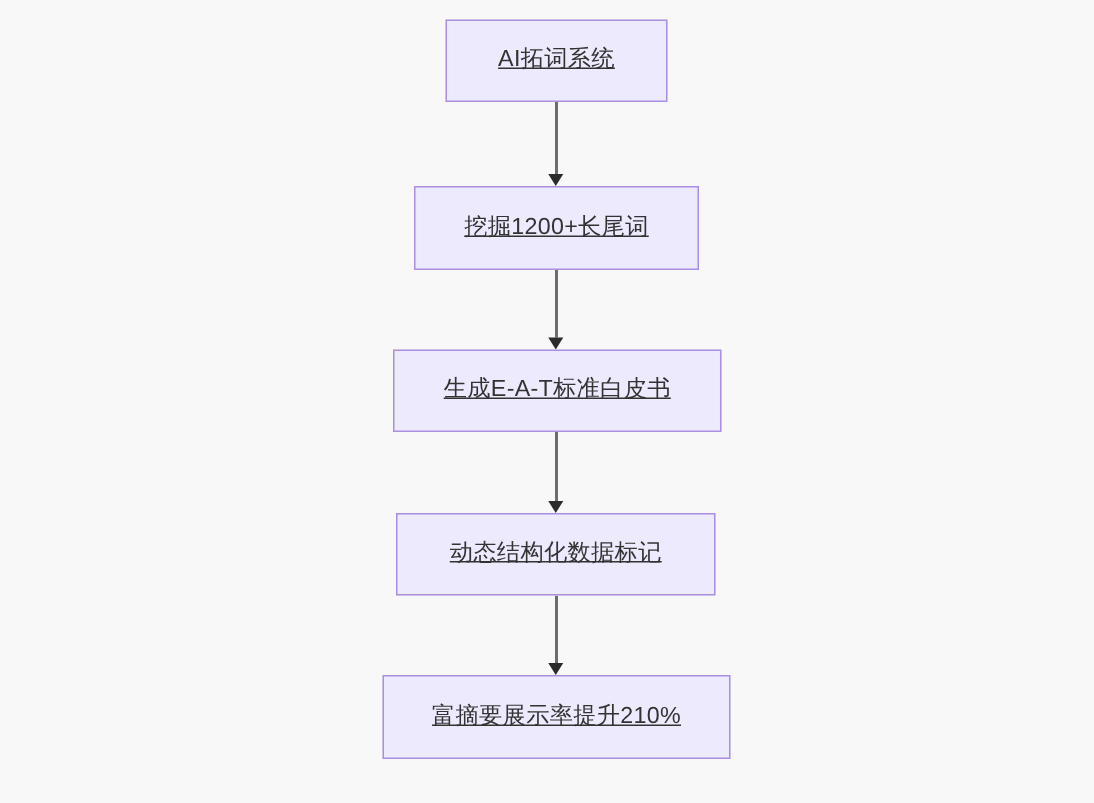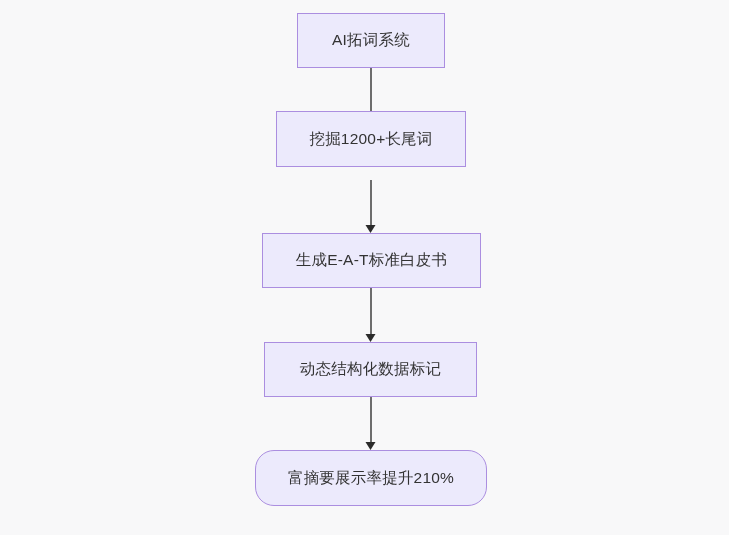--- a/index.html
+++ b/index.html
@@ -27,20 +27,21 @@
     align-items: center;
     justify-content: center;
     color: #333333;
     font-size: 15.5px;
     line-height: 1.2;
     letter-spacing: 0.2px;
     white-space: nowrap;
   }
   .node-label {
     display: block;
+    text-decoration: underline;
   }
   .edge {
     position: absolute;
     width: 0;
   }
   .edge-line {
     position: absolute;
     left: 0;
     top: 0;
     width: 2px;
@@ -80,29 +81,29 @@
 
   <div class="edge" style="left:371px; top:397px; height:53px;">
     <div class="edge-line" style="height:45px;"></div>
     <div class="edge-head" style="top:45px;"></div>
   </div>
 
   <div class="node" style="left:297px; top:13px; width:148px; height:55px;">
     <span class="node-label">AI拓词系统</span>
   </div>
 
-  <div class="node" style="left:276px; top:111px; width:190px; height:56px;">
+  <div class="node" style="left:276px; top:124px; width:190px; height:56px;">
     <span class="node-label">挖掘1200+长尾词</span>
   </div>
 
   <div class="node" style="left:262px; top:233px; width:219px; height:55px;justify-content:center;">
     <span class="node-label">生成E-A-T标准白皮书</span>
   </div>
 
   <div class="node" style="left:264px; top:342px; width:213px; height:55px;justify-content:center;">
     <span class="node-label">动态结构化数据标记</span>
   </div>
 
-  <div class="node" style="left:255px; top:450px; width:232px; height:56px;border-radius:19px;">
+  <div class="node" style="left:255px; top:450px; width:232px; height:56px;">
     <span class="node-label">富摘要展示率提升210%</span>
   </div>
 
 </div>
 
 </body></html>

